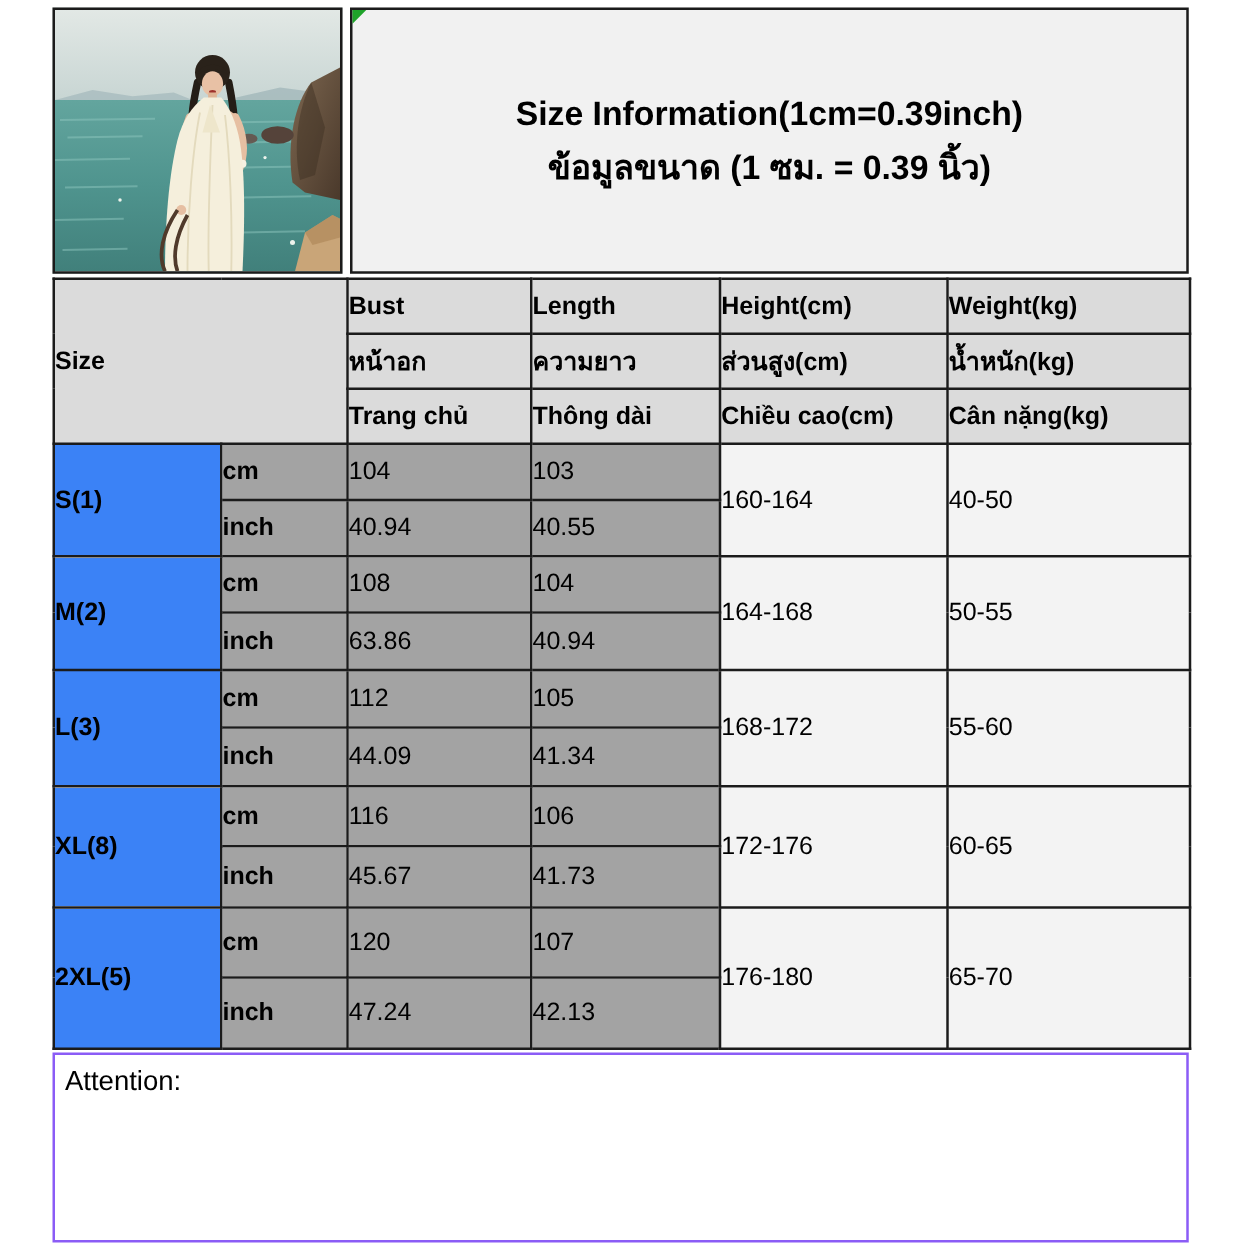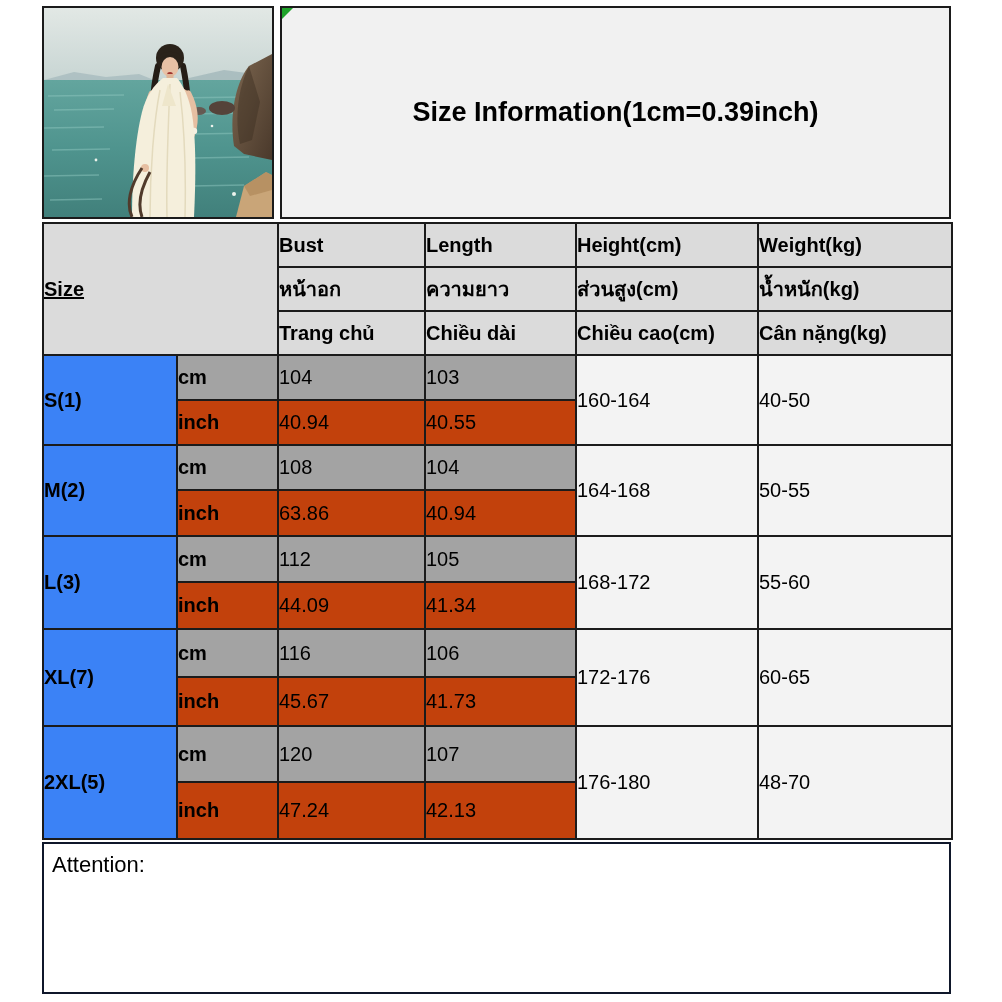--- a/index.html
+++ b/index.html
@@ -31,31 +31,31 @@
 
   
   table.size-table{
     border-collapse:collapse;table-layout:fixed;width:909px;margin-top:3px;
   }
   table.size-table td{
     border:2px solid #1b1b1b;text-align:left;vertical-align:middle;
     padding:0;overflow:hidden;font-size:20px;
   }
   .hdr td{background:#dbdbdb;font-weight:bold;font-size:20px;height:42px;}
-  td.corner{background:#dbdbdb;font-weight:bold;font-size:42px;text-decoration:underline;}
+  td.corner{background:#dbdbdb;font-weight:bold;font-size:42px;}
   td.sizelab{background:#3b82f6;font-weight:bold;font-size:22px;}
   td.unit{font-weight:bold;}
   td.c-light{background:#a3a3a3;}
-  td.c-white{background:#c2410c;}
+  td.c-white{background:#a3a3a3;}
   td.range{background:#f3f3f3;}
 
   
   .attention{
     box-sizing:border-box;width:909px;height:152px;margin-top:2px;
-    border:2px solid #0f172a;background:#ffffff;
+    border:2px solid #8b5cf6;background:#ffffff;
     padding:3px 8px;font-size:22px;line-height:35px;
   }
 </style>
 </head>
 <body>
 
 <div class="page">
   <div class="content">
 
     <div class="top">
@@ -132,20 +132,21 @@
             <path d="M124,76 L132,98 L118,98 Z" fill="#eee6cb"></path>
             <circle cx="101" cy="160" r="4" fill="#e6bfa2"></circle>
             <path d="M98,160 C86,178 82,196 88,209" stroke="#503a2b" stroke-width="3" fill="none"></path>
             <path d="M106,164 C96,182 94,198 98,209" stroke="#503a2b" stroke-width="3" fill="none"></path>
           </g>
         </svg>
       </div>
       <div class="titlebox">
         <div class="corner-marker"></div>
         <div class="title-line">Size Information(1cm=0.39inch)</div>
+        <div class="title-line">ข้อมูลขนาด (1 ซม. = 0.39 นิ้ว)</div>
       </div>
     </div>
 
     <table class="size-table">
       <colgroup>
         <col style="width:134px">
           <col style="width:101px">
           <col style="width:147px">
         <col style="width:151px">
           <col style="width:182px">
@@ -160,21 +161,21 @@
           <td>Weight(kg)</td>
         </tr>
         <tr class="hdr">
           <td>หน้าอก</td>
           <td>ความยาว</td>
           <td>ส่วนสูง(cm)</td>
           <td>น้ำหนัก(kg)</td>
         </tr>
         <tr class="hdr">
           <td>Trang chủ</td>
-          <td>Chiều dài</td>
+          <td>Thông dài</td>
           <td>Chiều cao(cm)</td>
           <td>Cân nặng(kg)</td>
         </tr>
 
         <tr style="height:45px">
           <td class="sizelab" rowspan="2">S(1)</td>
           <td class="unit c-light">cm</td>
           <td class="c-light">104</td>
           <td class="c-light">103</td>
           <td class="range" rowspan="2">160-164</td>
@@ -208,40 +209,40 @@
           <td class="range" rowspan="2">168-172</td>
           <td class="range" rowspan="2">55-60</td>
         </tr>
         <tr style="height:47px">
           <td class="unit c-white">inch</td>
           <td class="c-white">44.09</td>
           <td class="c-white">41.34</td>
         </tr>
 
         <tr style="height:48px">
-          <td class="sizelab" rowspan="2">XL(7)</td>
+          <td class="sizelab" rowspan="2">XL(8)</td>
           <td class="unit c-light">cm</td>
           <td class="c-light">116</td>
           <td class="c-light">106</td>
           <td class="range" rowspan="2">172-176</td>
           <td class="range" rowspan="2">60-65</td>
         </tr>
         <tr style="height:49px">
           <td class="unit c-white">inch</td>
           <td class="c-white">45.67</td>
           <td class="c-white">41.73</td>
         </tr>
 
         <tr style="height:56px">
           <td class="sizelab" rowspan="2">2XL(5)</td>
           <td class="unit c-light">cm</td>
           <td class="c-light">120</td>
           <td class="c-light">107</td>
           <td class="range" rowspan="2">176-180</td>
-          <td class="range" rowspan="2">48-70</td>
+          <td class="range" rowspan="2">65-70</td>
         </tr>
         <tr style="height:57px">
           <td class="unit c-white">inch</td>
           <td class="c-white">47.24</td>
           <td class="c-white">42.13</td>
         </tr>
       </tbody>
     </table>
 
     <div class="attention">

